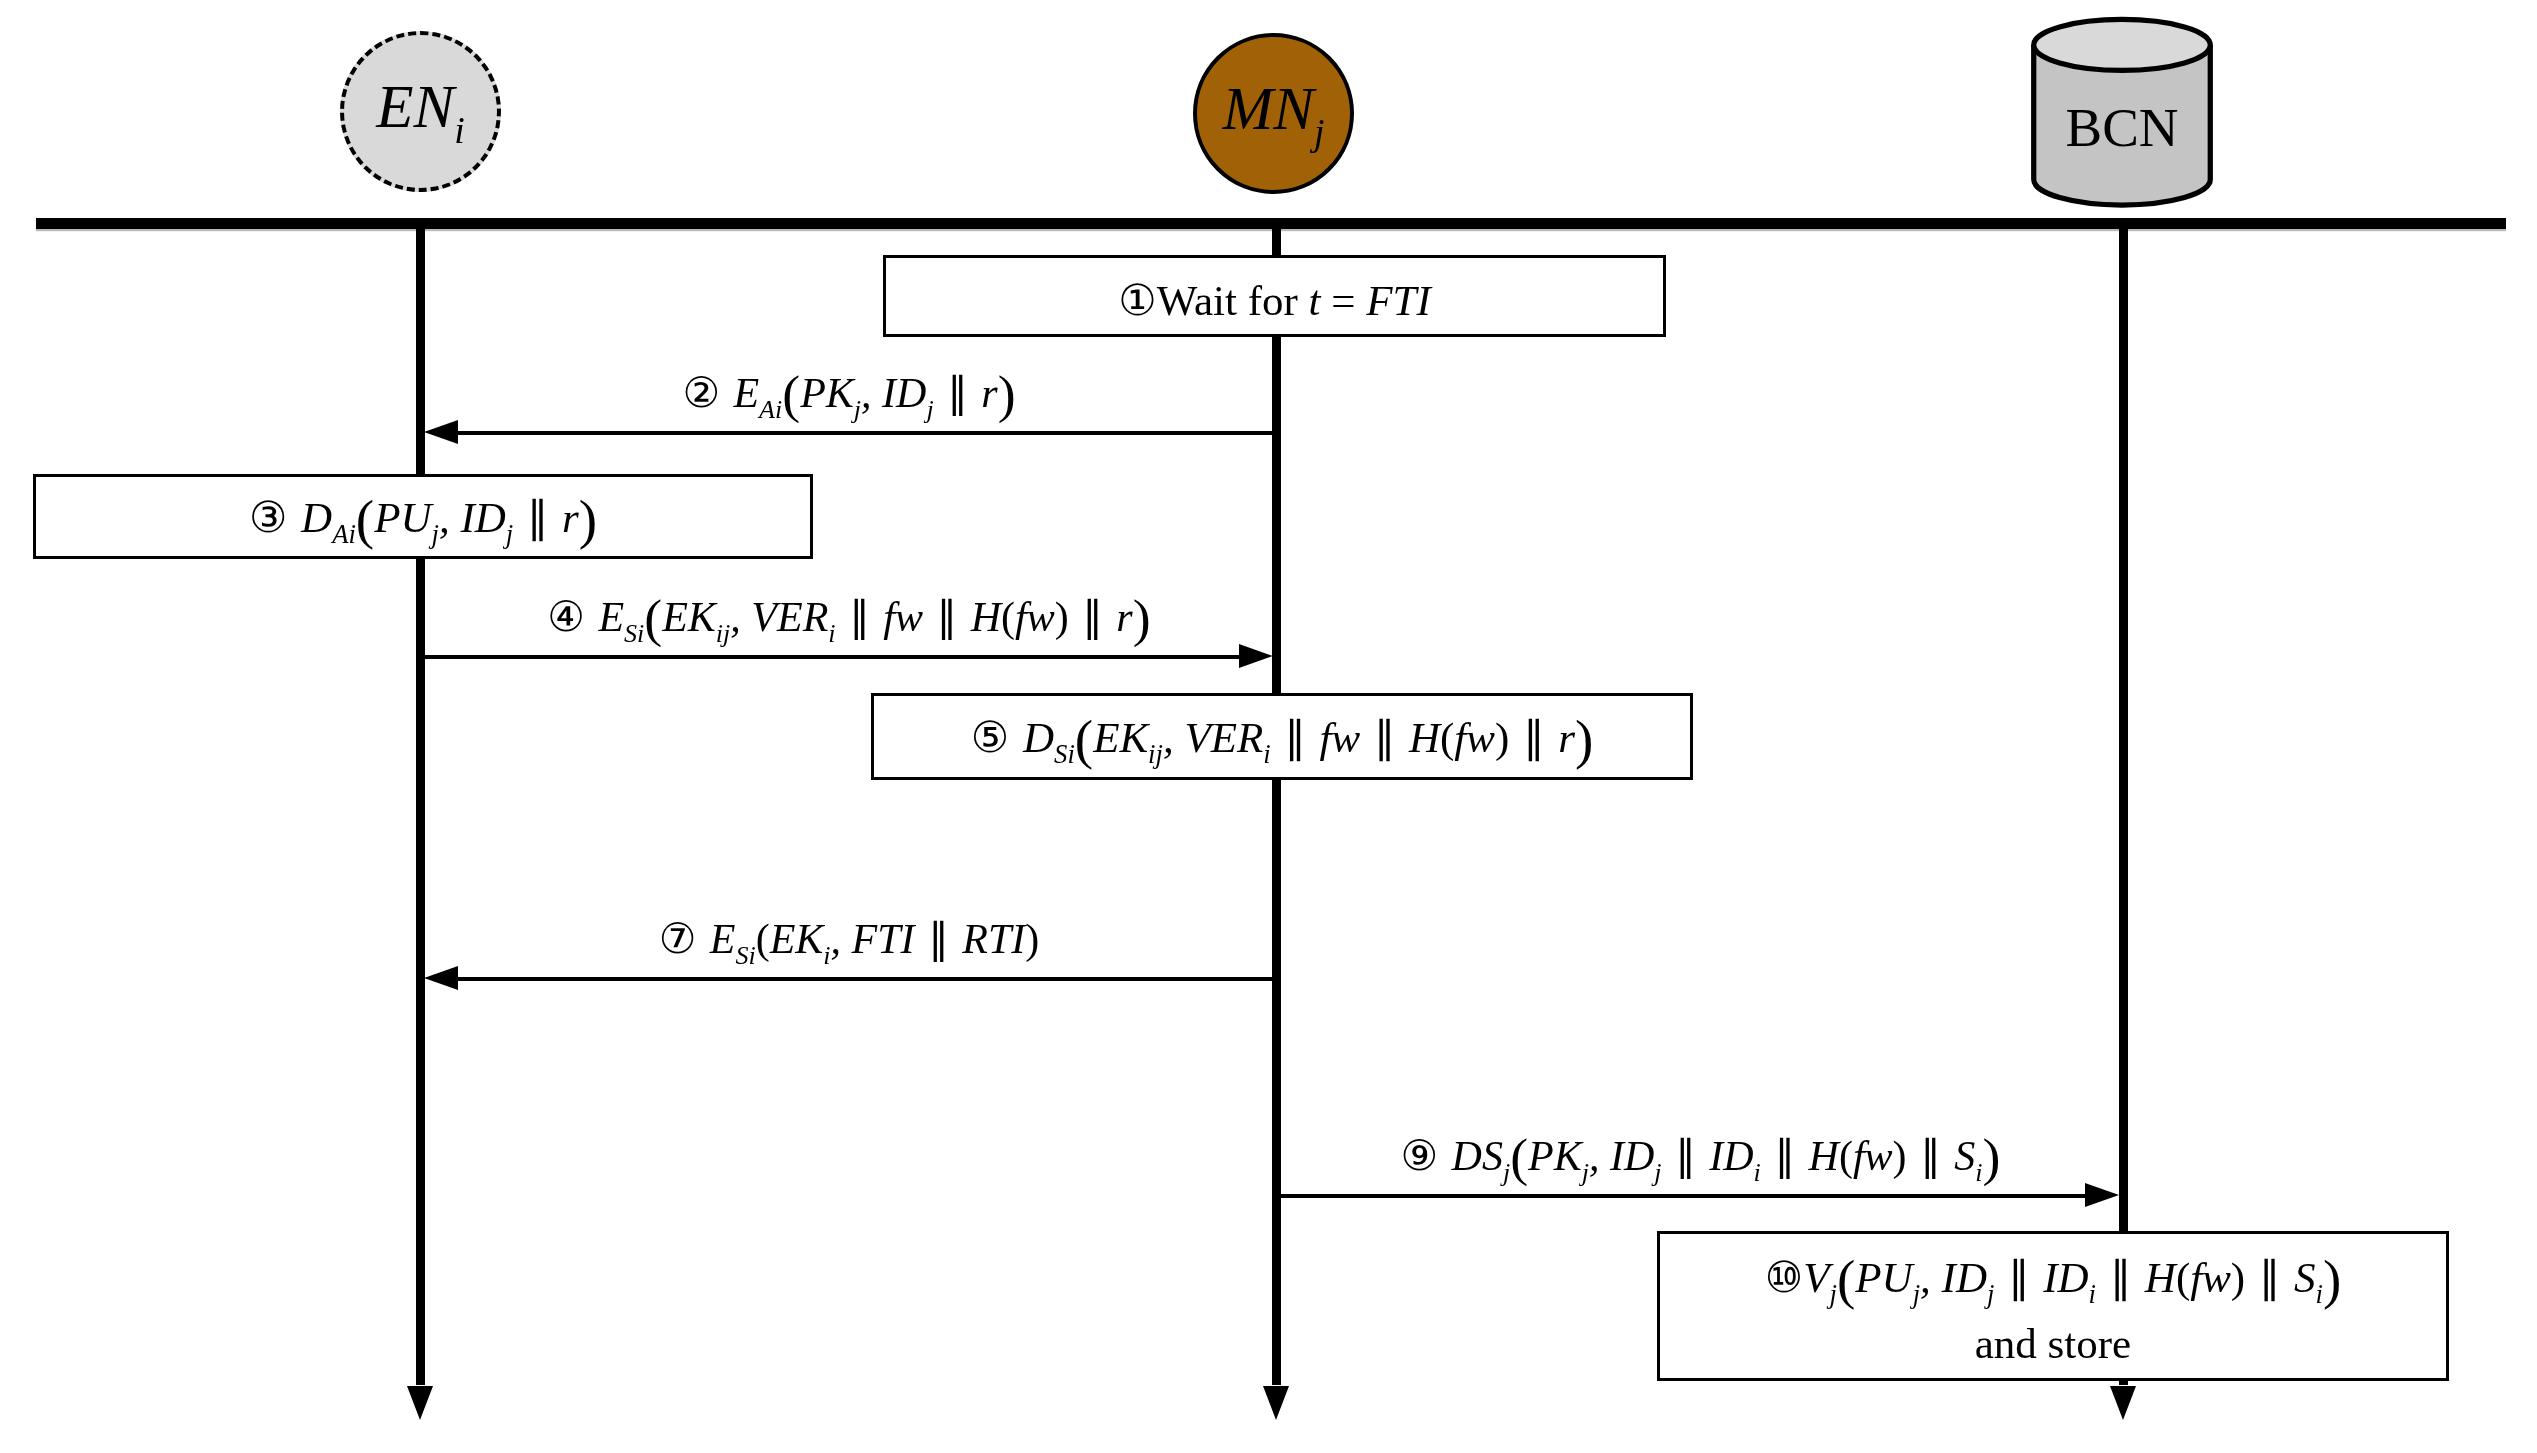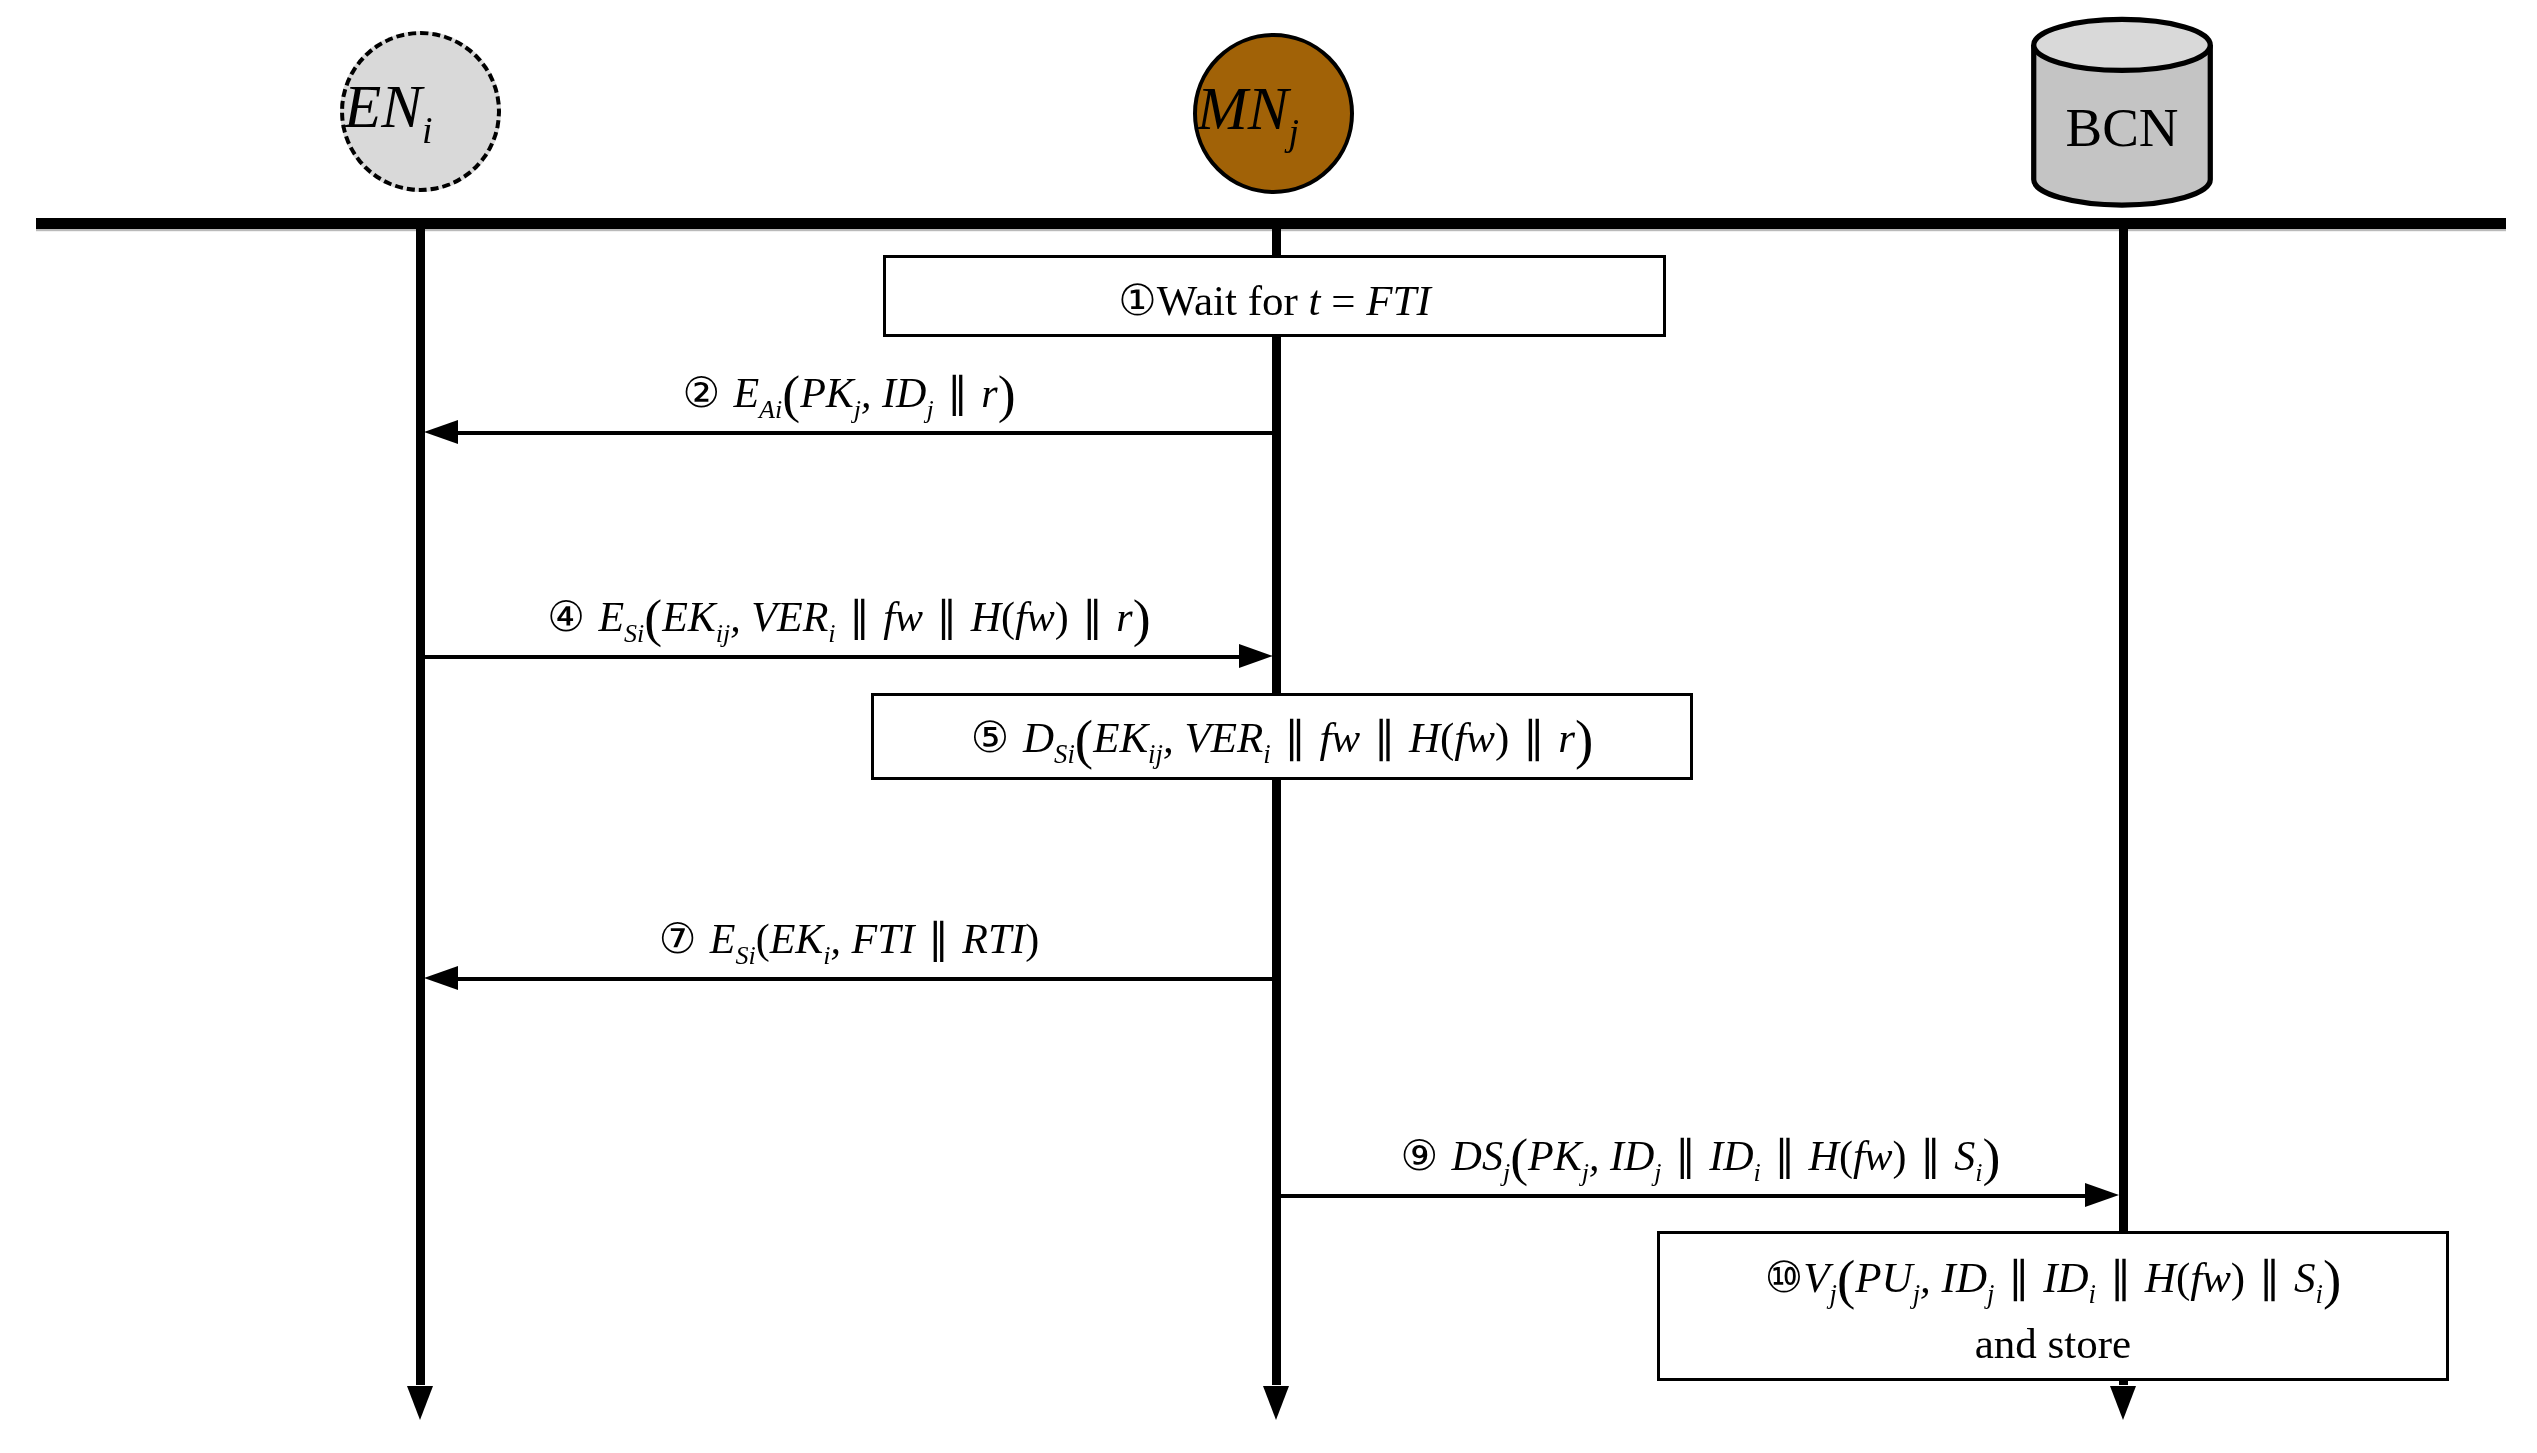--- a/index.html
+++ b/index.html
@@ -1,20 +1,20 @@
 <!DOCTYPE html>
 <html style="font-size:12px"><head>
 <meta charset="utf-8">
 <style>
   html,body{margin:0;padding:0;background:#fff;}
   #stage{position:relative;width:2538px;height:1454px;background:#ffffff;overflow:hidden;
          font-family:"Liberation Serif","DejaVu Serif",serif;color:#000;}
 
   
-  .actor-circle{position:absolute;border-radius:50%;display:flex;align-items:center;justify-content:flex-start;
+  .actor-circle{position:absolute;border-radius:50%;display:flex;align-items:center;justify-content:center;
                 font-size:61px;z-index:3;}
   #actor-en{left:340px;top:31px;width:153px;height:153px;background:#d9d9d9;border:4.5px dashed #000;}
   #actor-mn{left:1193px;top:33px;width:153px;height:153px;background:#a16207;border:4.5px solid #000;}
   #actor-bcn-svg{position:absolute;left:2029px;top:15px;z-index:3;}
   #actor-bcn-label{position:absolute;left:2029px;top:60px;width:186px;height:135px;display:flex;
                    align-items:center;justify-content:center;font-size:55px;z-index:4;}
 
   
   #top-bar{position:absolute;left:36px;top:218px;width:2470px;height:10.5px;background:#000;z-index:1;
            box-shadow:0 2.2px 0 rgba(130,130,130,.55);}
@@ -71,20 +71,23 @@
   <div class="lifeline-head" style="left:2110px"></div>
 
   <div class="pbox" style="left:883px;top:255px;width:777px;height:76px">
     <div class="row"><span class="seg-c">①</span><span class="seg-n">Wait for </span><span class="seg-i">t</span><span class="seg-n"> = </span><span class="seg-i">FTI</span></div>
   </div>
 
   <div class="msg-label" style="left:421px;top:368px;width:856px"><span class="seg-c">② </span><span class="seg-i">E</span><span class="seg-s">Ai</span><span class="seg-p">(</span><span class="seg-i">PK</span><span class="seg-s">j</span><span class="seg-i">, </span><span class="seg-i">ID</span><span class="seg-s">j</span><span class="seg-d"> ∥ </span><span class="seg-i">r</span><span class="seg-p">)</span></div>
   <div class="hline" style="left:450px;top:431px;width:826px"></div>
   <div class="tri-left" style="left:424px;top:420px"></div>
 
+  <div class="pbox" style="left:33px;top:474px;width:774px;height:79px">
+    <div class="row"><span class="seg-c">③ </span><span class="seg-i">D</span><span class="seg-s">Ai</span><span class="seg-p">(</span><span class="seg-i">PU</span><span class="seg-s">j</span><span class="seg-i">, </span><span class="seg-i">ID</span><span class="seg-s">j</span><span class="seg-d"> ∥ </span><span class="seg-i">r</span><span class="seg-p">)</span></div>
+  </div>
 
   <div class="msg-label" style="left:421px;top:592px;width:856px"><span class="seg-c">④ </span><span class="seg-i">E</span><span class="seg-s">Si</span><span class="seg-p">(</span><span class="seg-i">EK</span><span class="seg-s">ij</span><span class="seg-i">, </span><span class="seg-i">VER</span><span class="seg-s">i</span><span class="seg-d"> ∥ </span><span class="seg-i">fw</span><span class="seg-d"> ∥ </span><span class="seg-i">H</span><span class="seg-n">(</span><span class="seg-i">fw</span><span class="seg-n">)</span><span class="seg-d"> ∥ </span><span class="seg-i">r</span><span class="seg-p">)</span></div>
   <div class="hline" style="left:424px;top:655px;width:817px"></div>
   <div class="tri-right" style="left:1239px;top:644px"></div>
 
   <div class="pbox" style="left:871px;top:693px;width:816px;height:81px">
     <div class="row"><span class="seg-c">⑤ </span><span class="seg-i">D</span><span class="seg-s">Si</span><span class="seg-p">(</span><span class="seg-i">EK</span><span class="seg-s">ij</span><span class="seg-i">, </span><span class="seg-i">VER</span><span class="seg-s">i</span><span class="seg-d"> ∥ </span><span class="seg-i">fw</span><span class="seg-d"> ∥ </span><span class="seg-i">H</span><span class="seg-n">(</span><span class="seg-i">fw</span><span class="seg-n">)</span><span class="seg-d"> ∥ </span><span class="seg-i">r</span><span class="seg-p">)</span></div>
   </div>
 
 

